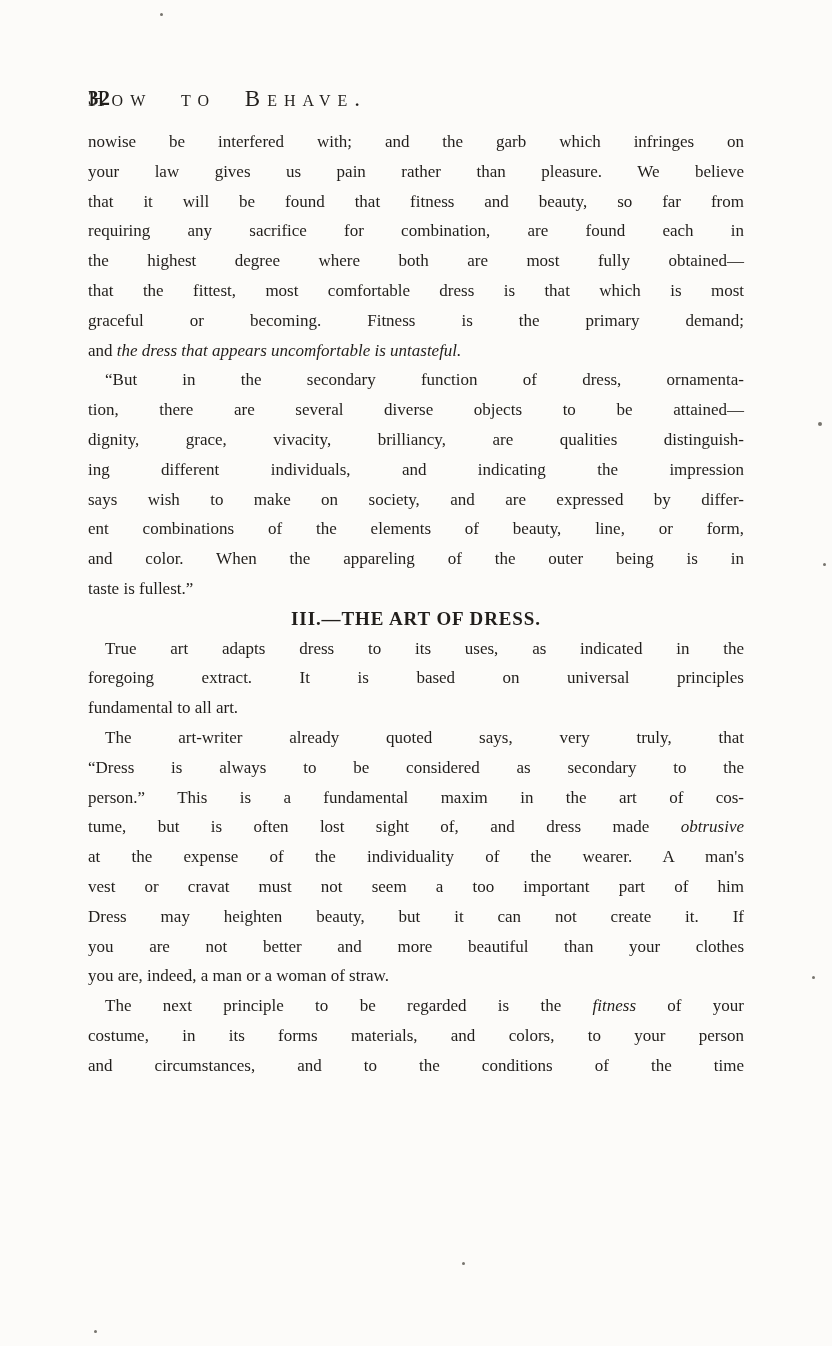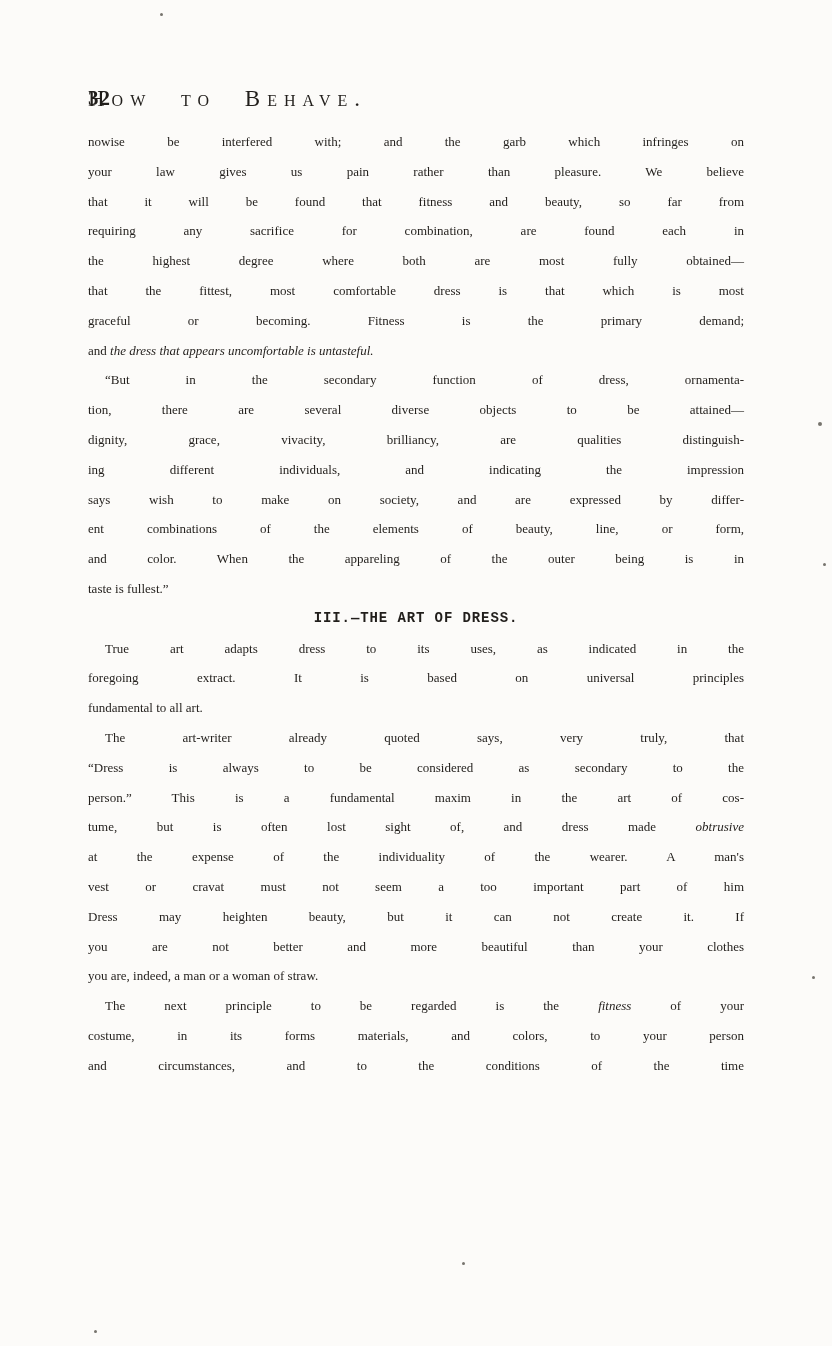--- a/index.html
+++ b/index.html
@@ -32,36 +32,35 @@
   .running-title {
     text-align:left;
     font-variant:small-caps;
     font-size:23px;
     letter-spacing:7px;
     word-spacing:16px;
     white-space:nowrap;
   }
   .body-text { width:656px; }
   .line {
-    font-size:13px;
+    font-size:17px;
     line-height:29.8px;
     text-align:justify;
     text-align-last:justify;
   }
   .line.end { text-align-last:left; }
   .line.indent { text-indent:17px; }
   .it { font-style:italic; }
   .section-heading {
     text-align:right;
-    font-size:14px;
+    font-size:19px;
     font-weight:bold;
     letter-spacing:0.9px;
     line-height:29.8px;
     text-align-last:center;
-    font-family:Liberation Mono, monospace;
   }
   .speck {
     position:absolute;
     background:#4a463f;
     border-radius:50%;
     opacity:0.75;
   }
 </style>
 </head>
 <body>

